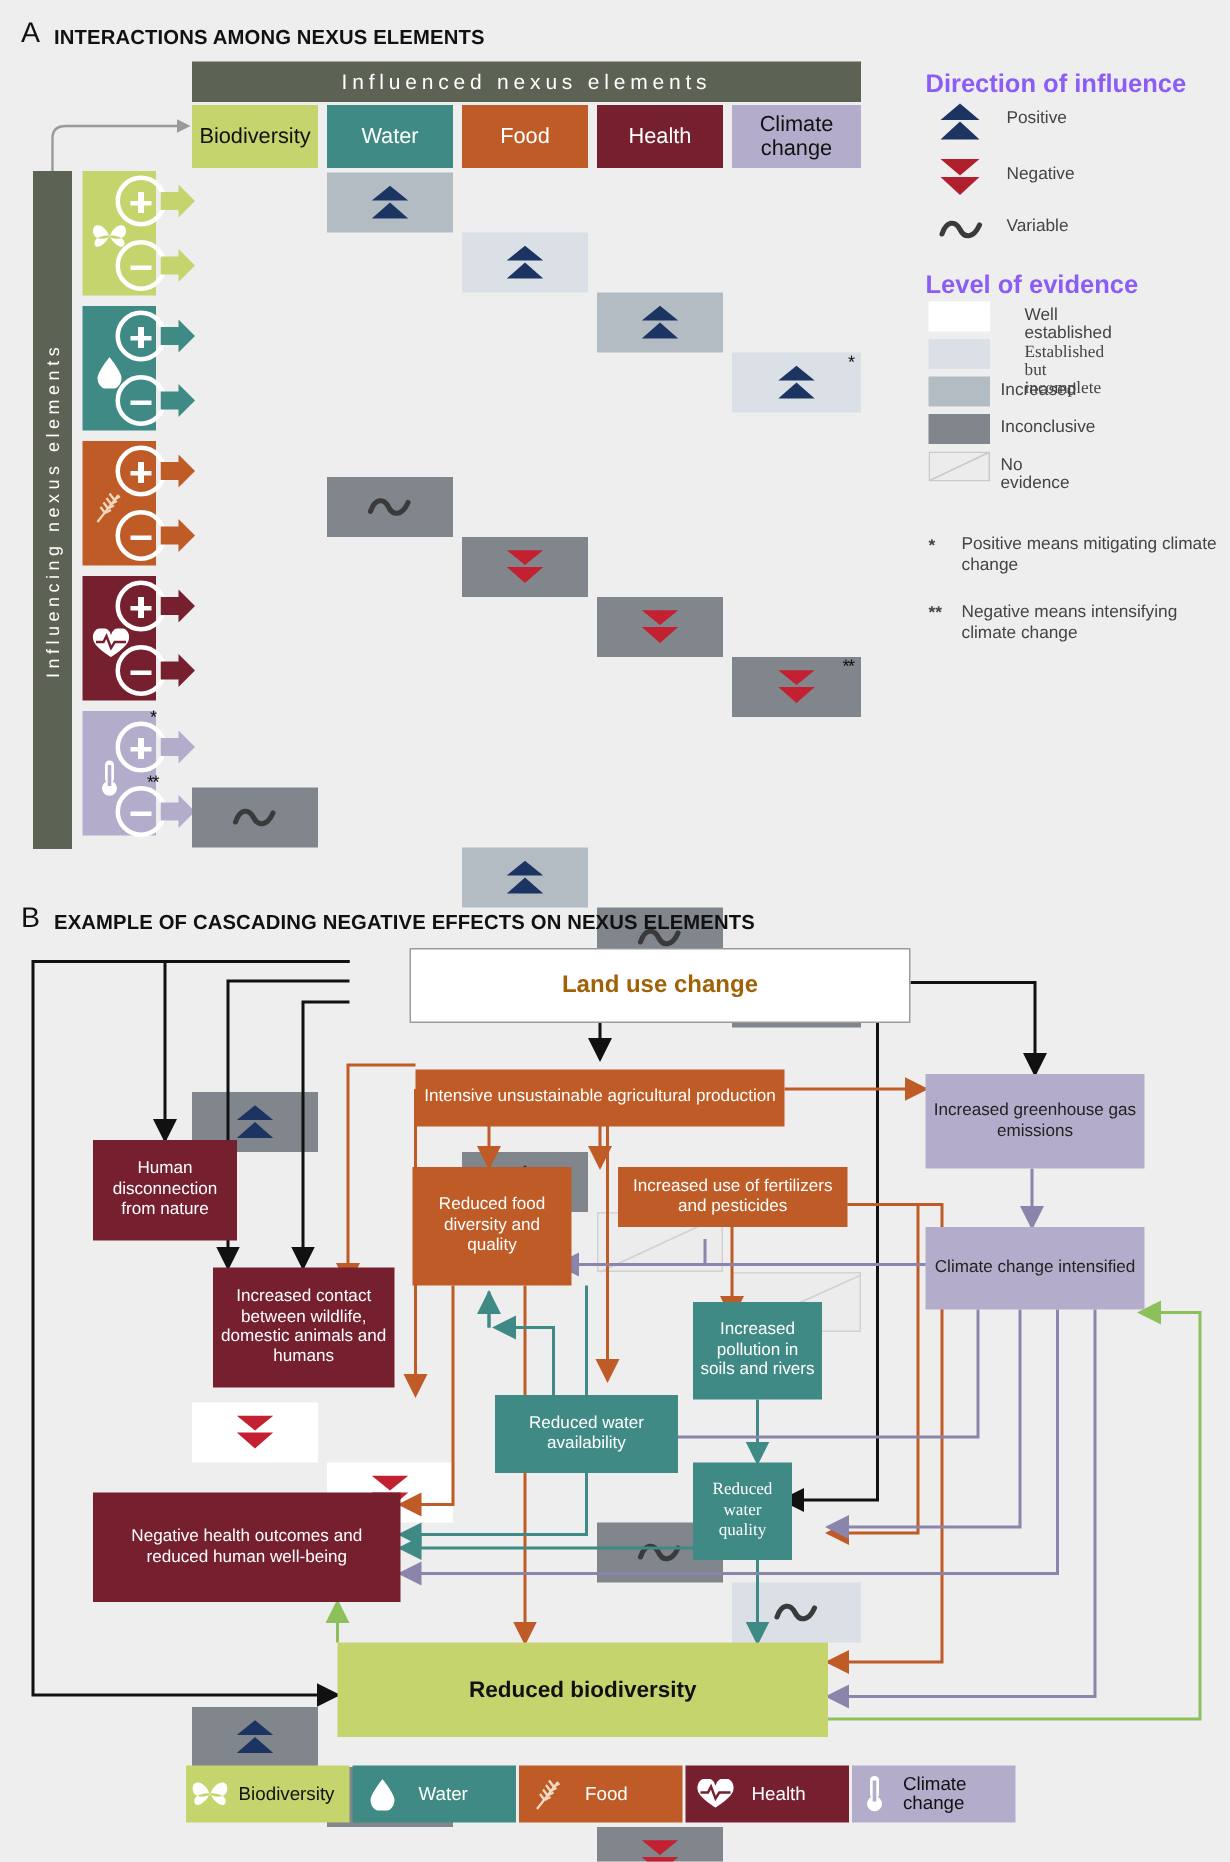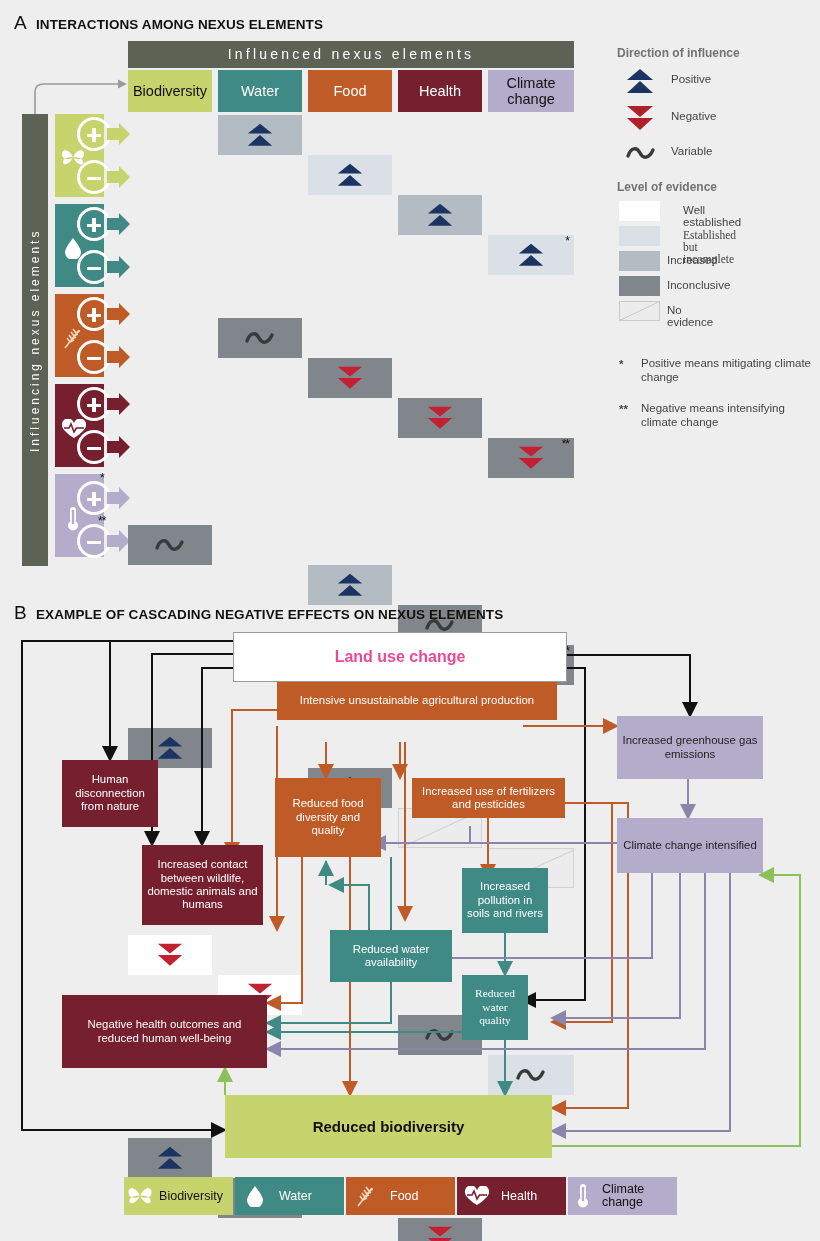--- a/index.html
+++ b/index.html
@@ -52,31 +52,31 @@
   .arrowhead{position:absolute;left:30px;top:6px;}
 
   .sidebar-label{
     position:absolute;background:#5c6354;color:#fff;
     writing-mode:vertical-rl;transform:rotate(180deg);
     display:flex;align-items:center;justify-content:center;
     font-size:12px;letter-spacing:3px;
   }
 
   
-  .legend-title{font-size:12px;font-weight:bold;color:#737373;}
+  .legend-title{font-size:17px;font-weight:bold;color:#8b5cf6;}
   .legend-text{font-size:11.5px;color:#444;}
   .swatch{box-sizing:border-box;width:41px;height:20px;}
 
   
   .node{
     position:absolute;box-sizing:border-box;
     display:flex;align-items:center;justify-content:center;text-align:center;
     font-size:11.4px;line-height:13.4px;color:#fff;padding:3px 4px;
   }
-  .node.white{background:#fff;border:1px solid #9a9a9a;color:#ec4899;font-weight:bold;font-size:16px;}
+  .node.white{background:#fff;border:1px solid #9a9a9a;color:#a16207;font-weight:bold;font-size:16px;margin-left:40px;}
   .node.bio{background:#c6d46e;color:#111;font-weight:bold;font-size:15px;}
   .node.food{background:#bf5b26;}
   .node.water{background:#3f8a85;justify-content:flex-end;}
   .node.health{background:#76202f;}
   .node.climate{background:#b3adcb;color:#222;}
 
   
   .keychip{
     position:absolute;height:38px;display:flex;align-items:center;
     font-size:12.5px;color:#fff;
@@ -553,21 +553,21 @@
 
     <path d="M552,1146 L800,1146 L800,875 L760,875" stroke="#8cc05a" marker-end="url(#ah-b)"></path>
     <path d="M225,1095 L225,1068" stroke="#8cc05a" marker-end="url(#ah-b)"></path>
   </g>
 </svg>
 
 <div class="node white" style="left:233px;top:632px;width:334px;height:50px;">
   <span>Land use change</span>
   </div>
 
-<div class="node food" style="left:277px;top:682px;width:280px;height:38px;">
+<div class="node food" style="left:277px;top:713px;width:246px;height:38px;">
   <span>Intensive unsustainable agricultural production</span>
   </div>
 
 <div class="node climate" style="left:617px;top:716px;width:146px;height:63px;">
   <span>Increased greenhouse gas emissions</span>
   </div>
 
 <div class="node health" style="left:62px;top:760px;width:96px;height:67px;">
   <span>Human disconnection from nature</span>
   </div>

